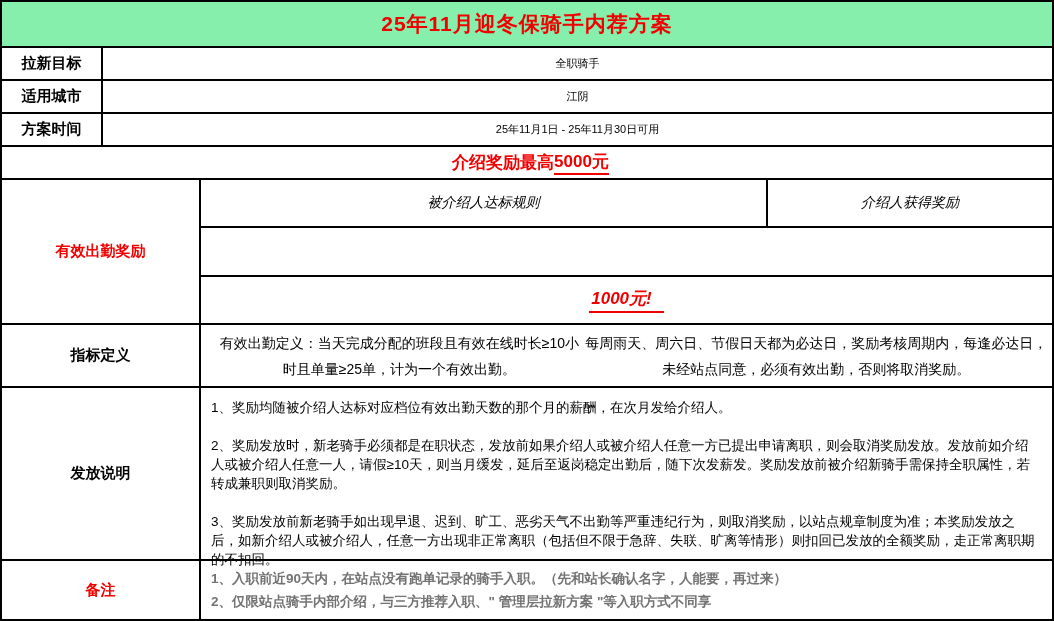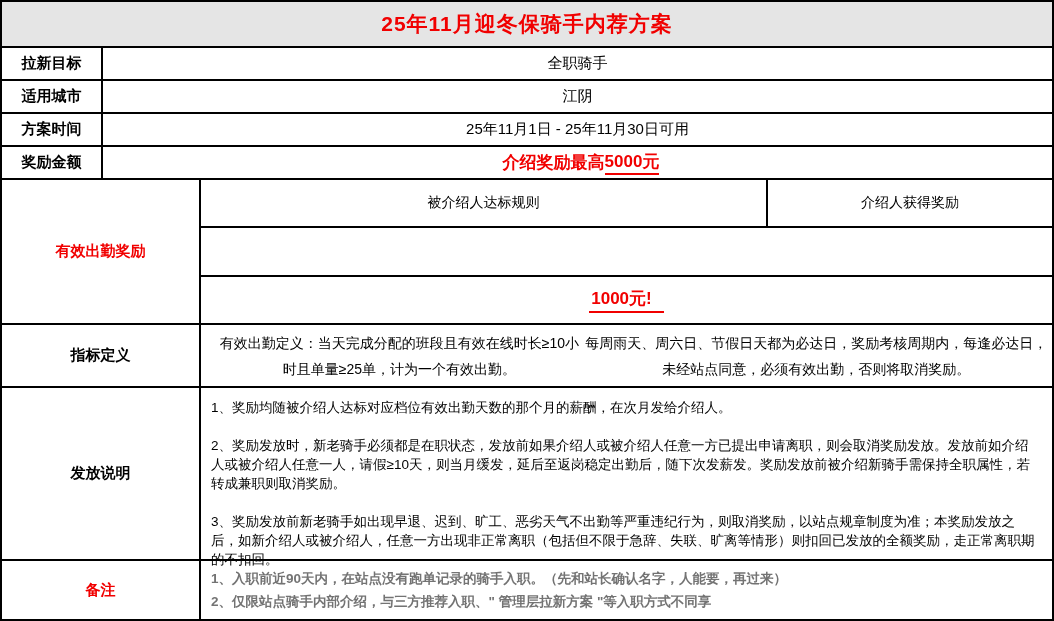--- a/index.html
+++ b/index.html
@@ -3,37 +3,37 @@
 <meta charset="utf-8">
 <style>
   html, body { margin:0; padding:0; background:#ffffff; }
   .tbl {
     width:1054px; height:621px; box-sizing:border-box;
     border:2px solid #000; display:flex; flex-direction:column;
     font-family:"Liberation Sans","DejaVu Sans",sans-serif; color:#000;
     background:#fff;
   }
   .row { display:flex; box-sizing:border-box; border-top:2px solid #000; flex:none; }
-  .row.title-row { border-top:none; height:44px; background:#e5e5e5; align-items:center; justify-content:center; }
+  .row.title-row { border-top:none; height:44px; background:#86efac; align-items:center; justify-content:center; }
   .title-text { color:#f10000; font-weight:bold; font-size:21px; letter-spacing:1px; }
 
   .label { display:flex; align-items:center; justify-content:center; font-weight:bold;
            border-right:2px solid #000; box-sizing:border-box; flex:none; text-align:center; }
   .label.sm { width:101px; font-size:15px; }
   .label.lg { width:199px; font-size:15px; }
   .red-label { color:#f10000; }
 
   .row.info { height:33px; }
-  .val { flex:1; display:flex; align-items:center; justify-content:center; font-size:15px; }
+  .val { flex:1; display:flex; align-items:center; justify-content:center; font-size:11px; }
   .val.red-strong { color:#f10000; font-weight:bold; font-size:17px;padding-left:7px; }
   .u-red { border-bottom:2px solid #f10000; }
 
   .row.attend { height:145px; }
   .attend-grid { flex:1; display:flex; flex-direction:column; }
-  .arow { flex:1; display:flex; border-top:2px solid #000; box-sizing:border-box; }
+  .arow { flex:1; display:flex; border-top:2px solid #000; box-sizing:border-box;font-style:italic; }
   .arow:first-child { border-top:none; }
   .rule-cell { width:567px; flex:none; display:flex; align-items:center; justify-content:center;
                font-size:14px; border-right:2px solid #000; box-sizing:border-box; text-align:center; }
   .reward-cell { flex:1; display:flex; align-items:center; justify-content:center; font-size:14px; }
   .reward-amount { color:#f10000; font-weight:bold; font-size:17px;
                    border-bottom:2px solid #f10000; padding:0 12px 1px 2px; }
 
   .row.def { height:63px;gap:17px; }
   .def-body { flex:1; display:flex; flex-direction:row; align-items:center; justify-content:center;
               font-size:14px; line-height:26px; text-align:center; }
@@ -65,21 +65,20 @@
     <div class="label sm">适用城市</div>
     <div class="val">江阴</div>
   </div>
 
   <div class="row info">
     <div class="label sm">方案时间</div>
     <div class="val">25年11月1日 - 25年11月30日可用</div>
   </div>
 
   <div class="row info">
-    <div class="label sm">奖励金额</div>
     <div class="val red-strong">
       <span>介绍奖励最高</span>
         <span class="u-red">5000元</span>
     </div>
   </div>
 
   <div class="row attend">
     <div class="label lg red-label">有效出勤奖励</div>
     <div class="attend-grid">
       <div class="arow">

